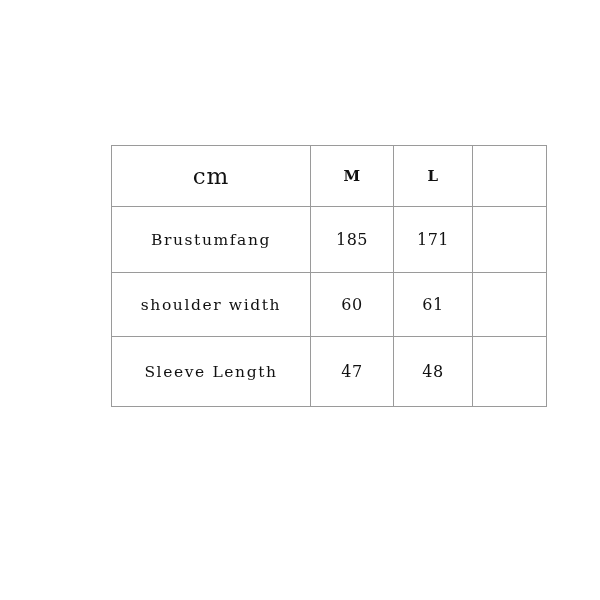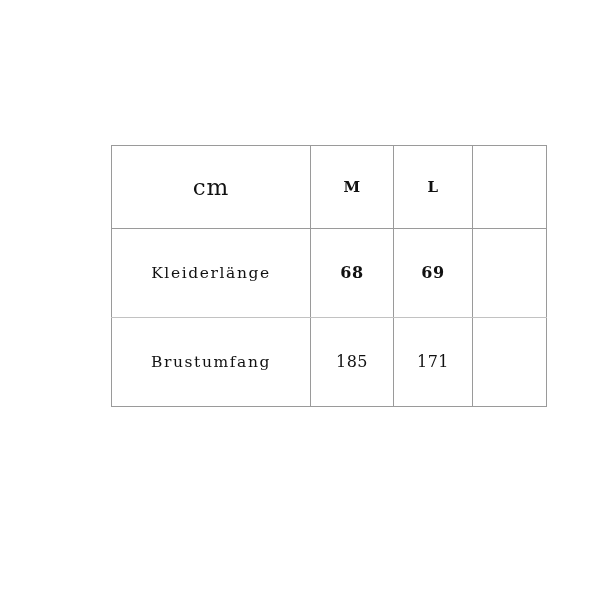--- a/index.html
+++ b/index.html
@@ -98,30 +98,36 @@
       <col class="c-blank">
     </colgroup>
     <tbody>
       <tr class="header-row">
         <td class="unit-cell">cm</td>
         <td class="size-head">M</td>
         <td class="size-head">L</td>
         <td class="blank-cell"></td>
       </tr>
 
-      <tr class="data-row row-1">
-        <td class="row-label">Kleiderlänge</td>
-        <td class="val bold">68</td>
-        <td class="val bold">69</td>
-        <td class="blank-cell"></td>
-      </tr>
 
       <tr class="data-row row-2">
         <td class="row-label">Brustumfang</td>
         <td class="val">185</td>
         <td class="val">171</td>
         <td class="blank-cell"></td>
       </tr>
 
+      <tr class="data-row row-3">
+        <td class="row-label">shoulder width</td>
+        <td class="val">60</td>
+        <td class="val">61</td>
+        <td class="blank-cell"></td>
+      </tr>
 
+      <tr class="data-row row-4">
+        <td class="row-label">Sleeve Length</td>
+        <td class="val">47</td>
+        <td class="val">48</td>
+        <td class="blank-cell"></td>
+      </tr>
     </tbody>
   </table>
 </div>
 
 </body></html>

